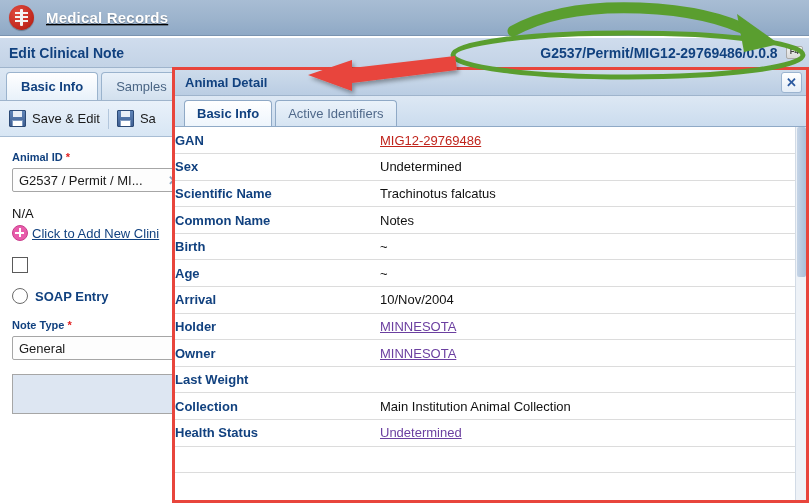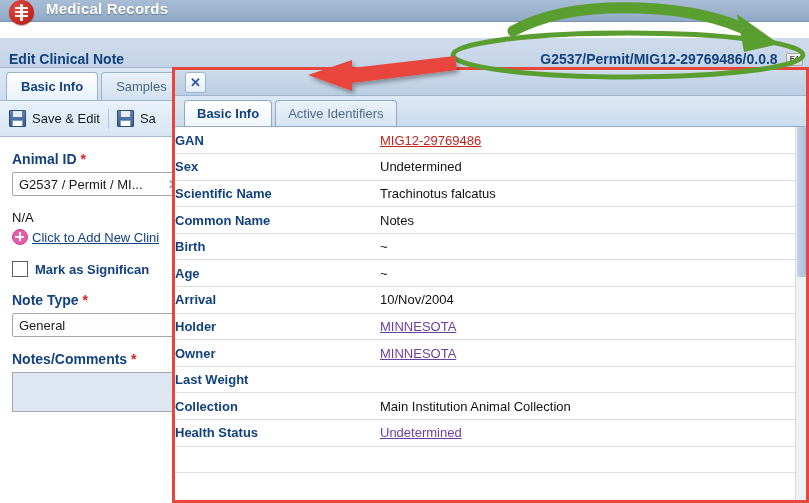--- a/index.html
+++ b/index.html
@@ -12,25 +12,27 @@
     overflow: hidden;
     font-family: "Liberation Sans", sans-serif;
     background: #ffffff;
     position: relative;
   }
 
   
   #app-header {
     position: absolute;
     left: 0; top: 0;
-    width: 809px; height: 22px;
+    width: 809px; height: 36px;
     background: linear-gradient(to bottom, #a8bdd4 0%, #9db4cd 50%, #8fa9c6 100%);
     border-bottom: 1px solid #7a93b0;
     display: flex;
-    box-sizing: border-box;
+    align-items: center;
+    box-sizing: border-box;
+    text-decoration: underline;
   }
   #app-logo {
     width: 25px; height: 25px;
     border-radius: 50%;
     background: radial-gradient(circle at 35% 30%, #e04b40 0%, #c0271c 70%, #8e1a12 100%);
     margin-left: 9px;
     position: relative;
     flex: none;
     box-shadow: 0 1px 1px rgba(0,0,0,.3);
   }
@@ -61,21 +63,21 @@
 
   
   #page-bar {
     position: absolute;
     left: 0; top: 38px;
     width: 809px; height: 30px;
     background: linear-gradient(to bottom, #cfdced 0%, #c3d3e6 100%);
     border-bottom: 1px solid #9fb4cc;
     box-sizing: border-box;
     display: flex;
-    align-items: flex-end;
+    align-items: center;
   }
   #page-title {
     margin-left: 9px;
     font-size: 14px;
     font-weight: bold;
     color: #11417f;
   }
   #breadcrumb-wrap {
     position: absolute;
     right: 6px;
@@ -188,21 +190,21 @@
   #form-panel {
     position: absolute;
     left: 0; top: 137px;
     width: 200px; height: 366px;
     background: #ffffff;
     box-sizing: border-box;
     padding: 14px 0 0 12px;
     overflow: hidden;
   }
   .field-label {
-    font-size: 14px;
+    font-size: 11px;
     font-weight: bold;
     color: #11417f;
     margin-bottom: 5px;
   }
   .req {
     color: #e02020;
     font-weight: bold;
   }
   .input-box {
     width: 172px;
@@ -480,42 +482,42 @@
 
   <div class="plain-val">N/A</div>
 
   <div class="add-row">
     <span class="plus-icon"></span>
     <span class="add-link">Click to Add New Clini</span>
   </div>
 
   <div class="check-row">
     <span class="checkbox"></span>
-    <span class="check-label">Mark as Significan</span>
-  </div>
-
+  </div>
+
+  <div class="radio-row">
+    <span class="radio"></span>
+    <span class="radio-label">SOAP Entry</span>
+  </div>
 
   <div class="field-label">
     <span>Note Type</span>
     <span class="req">*</span>
   </div>
   <div class="input-box">
     <span class="val">General</span>
   </div>
 
-  <div class="field-label">
-    <span>Notes/Comments</span>
-    <span class="req">*</span>
-  </div>
   <div class="textarea-box"></div>
 </div>
 
 <div id="animal-detail-dialog">
 
   <div id="dialog-header">
+    <span id="dialog-title">Animal Detail</span>
     <span id="dialog-close">✕</span>
   </div>
 
   <div id="dialog-tabstrip">
     <div class="dlg-tab active">Basic Info</div>
     <div class="dlg-tab inactive">Active Identifiers</div>
   </div>
 
   <div id="detail-body">
     <table id="detail-table">

